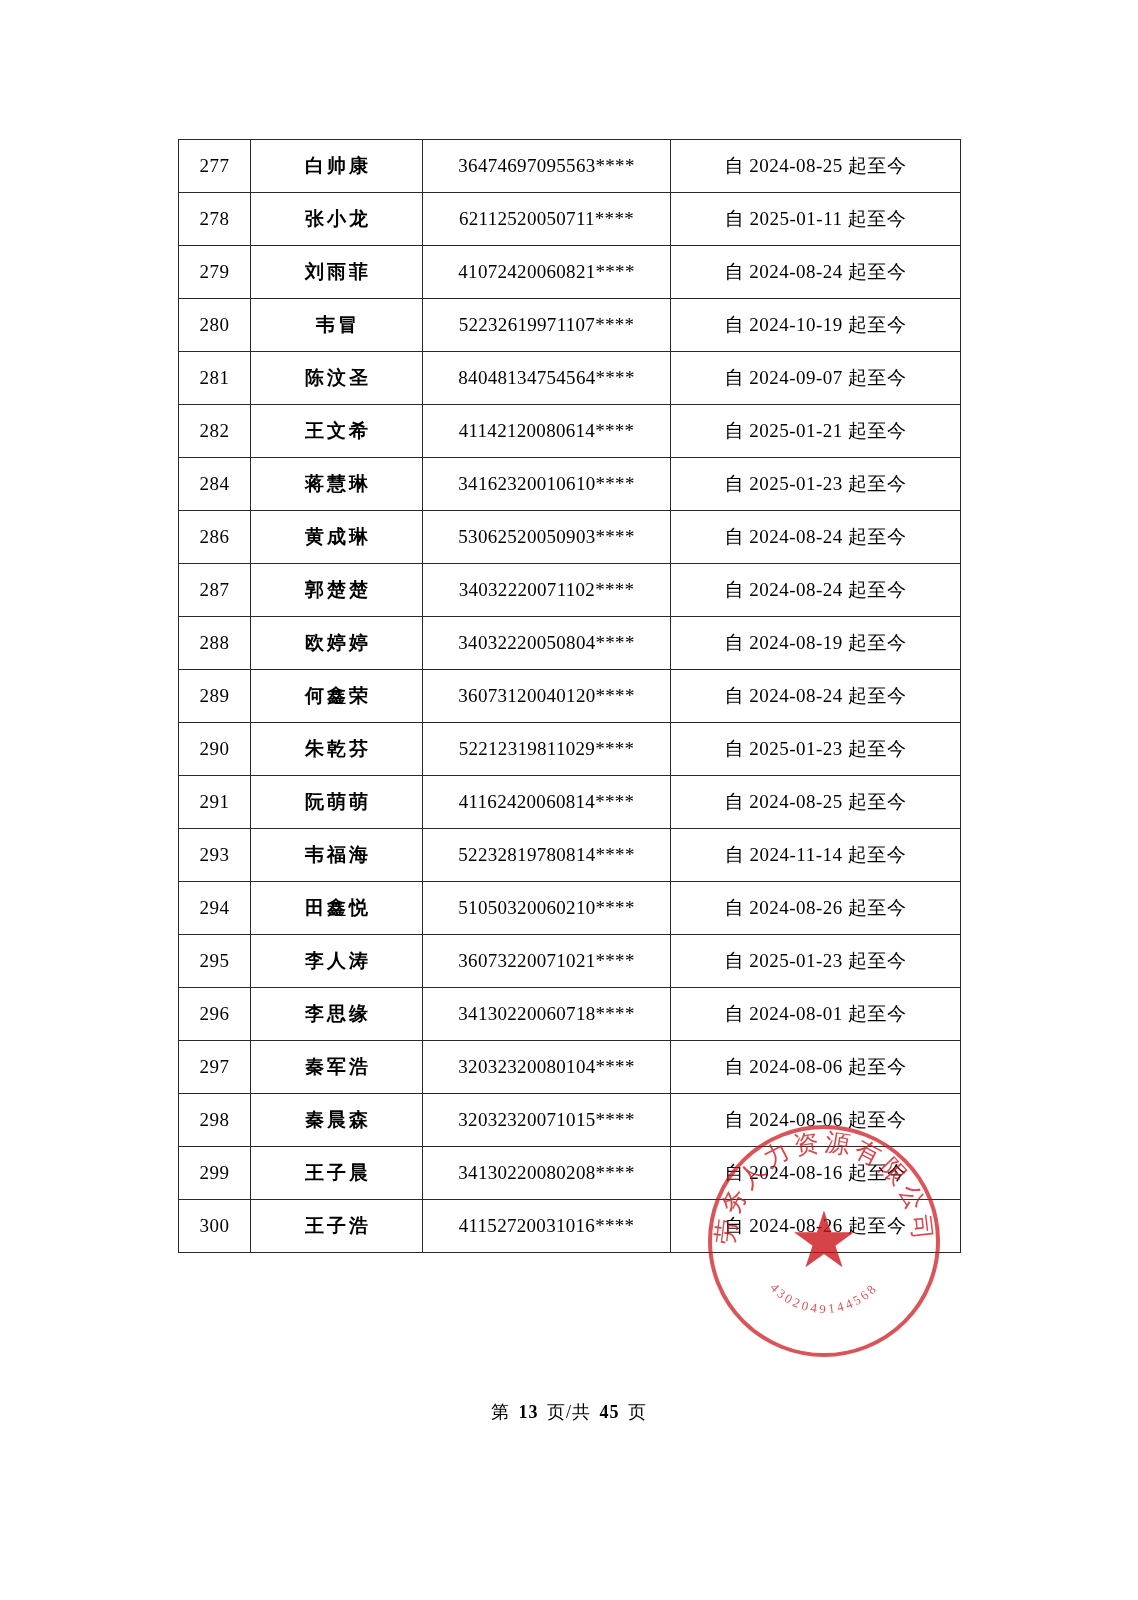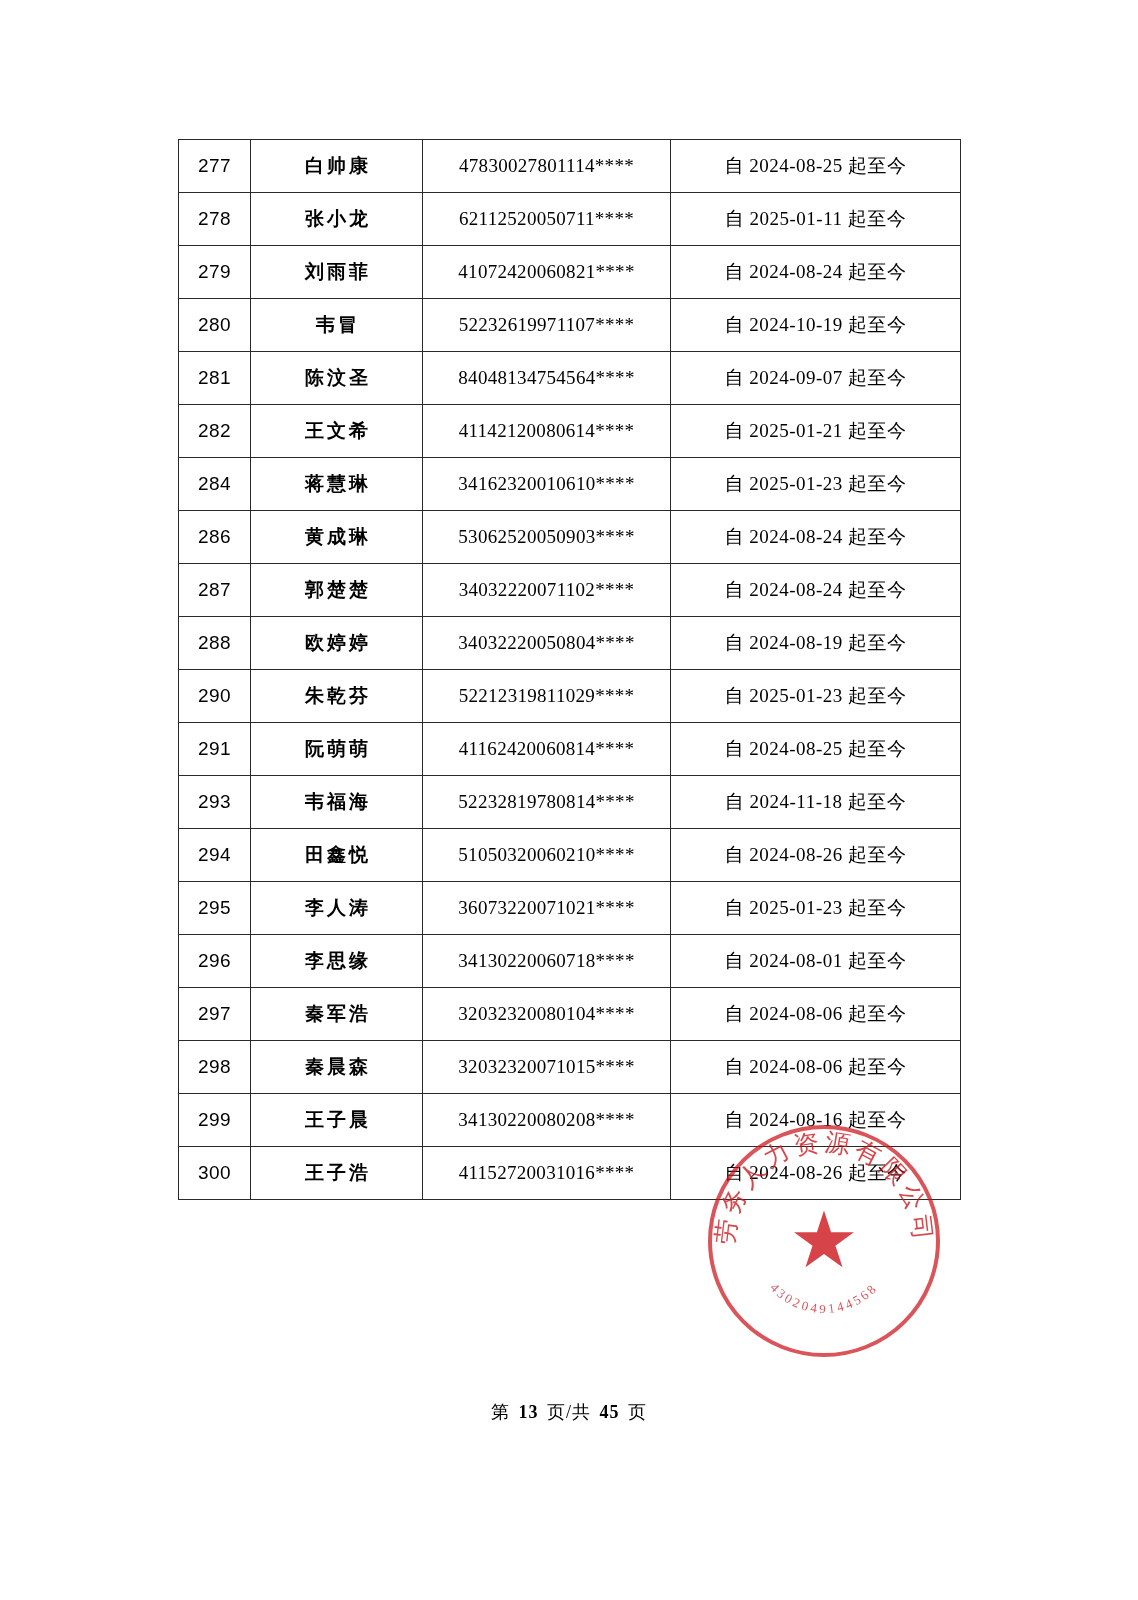--- a/index.html
+++ b/index.html
@@ -48,21 +48,21 @@
     white-space: nowrap;
     overflow: hidden;
   }
 
   col.c-idx { width: 72px; }
   col.c-name { width: 172px; }
   col.c-id { width: 248px; }
   col.c-period { width: 290px; }
 
   td.idx {
-    font-family: Liberation Sans, sans-serif;
+    font-family: Liberation Serif, serif;
     font-size: 19px;
     letter-spacing: 0.5px;
   }
 
   td.name {
     font-size: 21px;
     letter-spacing: 3px;
     text-indent: 3px;
     font-weight: bold;
   }
@@ -133,21 +133,21 @@
       <colgroup>
         <col class="c-idx">
         <col class="c-name">
         <col class="c-id">
         <col class="c-period">
       </colgroup>
       <tbody id="roster-body">
           <tr>
             <td class="idx">277</td>
             <td class="name">白帅康</td>
-            <td class="id">47830027801114****</td>
+            <td class="id">36474697095563****</td>
             <td class="period">自 2024-08-25 起至今</td>
           </tr>
           <tr>
             <td class="idx">278</td>
             <td class="name">张小龙</td>
             <td class="id">62112520050711****</td>
             <td class="period">自 2025-01-11 起至今</td>
           </tr>
           <tr>
             <td class="idx">279</td>
@@ -191,36 +191,42 @@
             <td class="id">34032220071102****</td>
             <td class="period">自 2024-08-24 起至今</td>
           </tr>
           <tr>
             <td class="idx">288</td>
             <td class="name">欧婷婷</td>
             <td class="id">34032220050804****</td>
             <td class="period">自 2024-08-19 起至今</td>
           </tr>
           <tr>
+            <td class="idx">289</td>
+            <td class="name">何鑫荣</td>
+            <td class="id">36073120040120****</td>
+            <td class="period">自 2024-08-24 起至今</td>
+          </tr>
+          <tr>
             <td class="idx">290</td>
             <td class="name">朱乾芬</td>
             <td class="id">52212319811029****</td>
             <td class="period">自 2025-01-23 起至今</td>
           </tr>
           <tr>
             <td class="idx">291</td>
             <td class="name">阮萌萌</td>
             <td class="id">41162420060814****</td>
             <td class="period">自 2024-08-25 起至今</td>
           </tr>
           <tr>
             <td class="idx">293</td>
             <td class="name">韦福海</td>
             <td class="id">52232819780814****</td>
-            <td class="period">自 2024-11-18 起至今</td>
+            <td class="period">自 2024-11-14 起至今</td>
           </tr>
           <tr>
             <td class="idx">294</td>
             <td class="name">田鑫悦</td>
             <td class="id">51050320060210****</td>
             <td class="period">自 2024-08-26 起至今</td>
           </tr>
           <tr>
             <td class="idx">295</td>
             <td class="name">李人涛</td>

